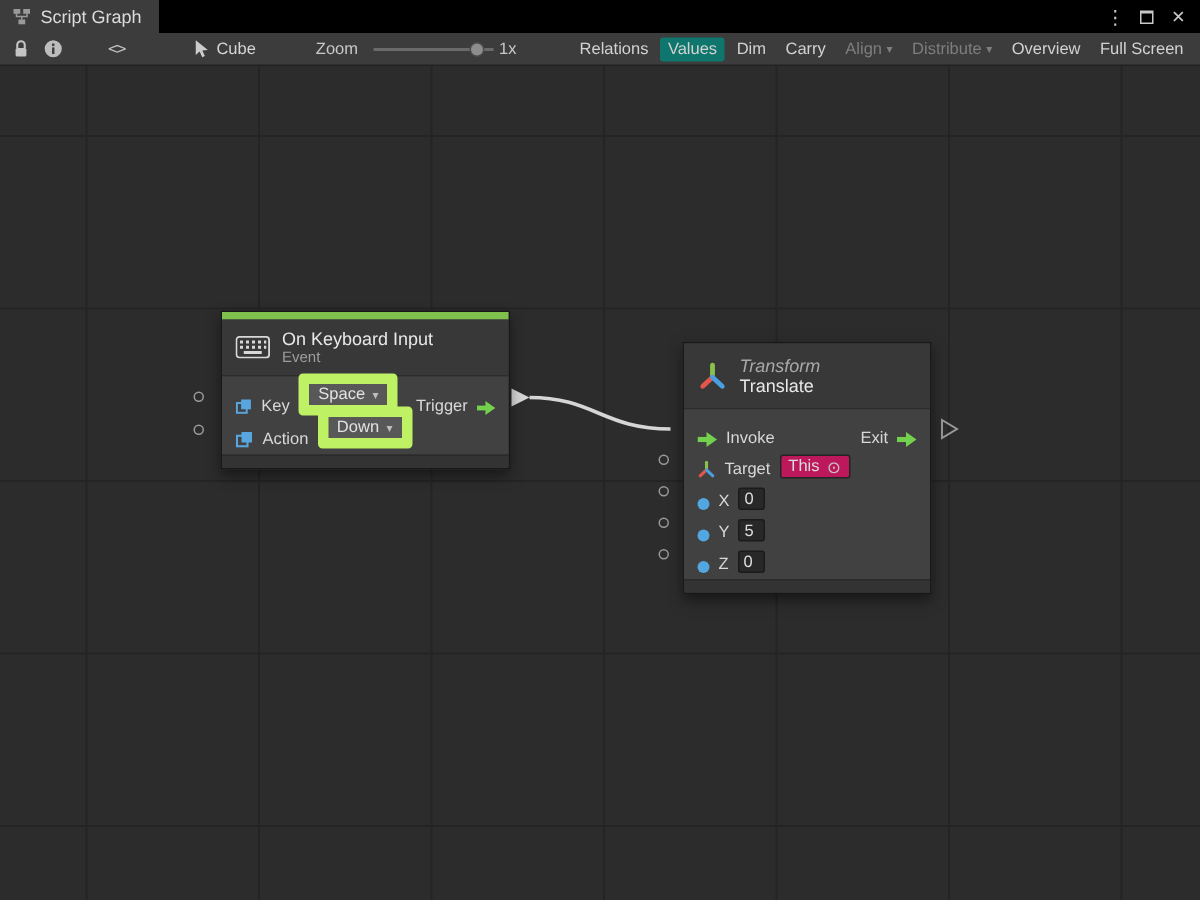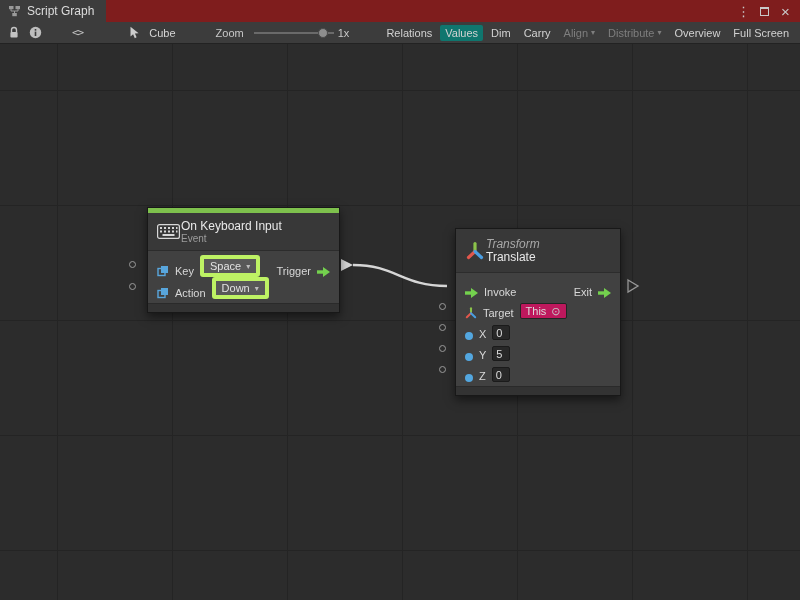--- a/index.html
+++ b/index.html
@@ -2,36 +2,36 @@
 <html><head>
 <meta charset="utf-8">
 <style>
   * { margin:0; padding:0; box-sizing:border-box; }
   html,body { width:800px; height:600px; overflow:hidden; background:#2c2c2c;
               font-family:"Liberation Sans", sans-serif; }
   body { position:relative; color:#d2d2d2; }
 
   
   .titlebar { position:absolute; top:0; left:0; width:800px; height:22px;
-              background:#7f1d1d; display:flex; align-items:stretch; }
+              background:#000000; display:flex; align-items:stretch; }
   .tab { display:flex; align-items:center; gap:6px; padding:0 12px 0 8px;
          background:#3c3c3c; color:#dcdcdc; font-size:12px; }
   .win-controls { margin-left:auto; display:flex; align-items:center; gap:4px;
                   padding-right:6px; color:#c8c8c8; }
   .win-controls .wc { width:17px; height:18px; display:flex; align-items:center;
                       justify-content:center; font-size:13px; cursor:default; }
   .maxbox { width:9px; height:9px; border:1px solid #c8c8c8; border-top-width:2px; }
 
   
   .toolbar { position:absolute; top:22px; left:0; width:800px; height:22px;
              background:#3c3c3c; border-bottom:1px solid #222; display:flex;
              align-items:center; font-size:11px; color:#cfcfcf; padding:0 4px; }
   .tb-icon { display:flex; align-items:center; justify-content:center; height:20px; }
   .code-glyph { font-family:"DejaVu Sans Mono", monospace; font-size:11px; color:#c4c4c4; letter-spacing:-1px; }
-  .target-chip { display:flex; align-items:center; gap:9px; margin-left:46px; color:#d6d6d6;text-align:center; }
+  .target-chip { display:flex; align-items:center; gap:4px; margin-left:46px; color:#d6d6d6;text-align:center; }
   .zoom-label { margin-left:40px; color:#c9c9c9; }
   .slider { position:relative; width:80px; height:12px; margin-left:10px; }
   .slider .track { position:absolute; left:0; right:0; top:5px; height:2px; background:#6a6a6a; }
   .slider .handle { position:absolute; top:1px; left:64px; width:10px; height:10px;
                     border-radius:50%; background:#8d8d8d; border:1px solid #4a4a4a; }
   .zoom-value { margin-left:4px; color:#c9c9c9; }
   .tb-buttons { margin-left:auto; display:flex; align-items:center; gap:3px; padding-right:2px; }
   .tb-btn { padding:2px 5px; border-radius:2px; color:#d2d2d2; white-space:nowrap;
             display:flex; align-items:center; gap:3px; cursor:default; }
   .tb-btn.active { background:#0f766e; }
@@ -47,34 +47,34 @@
               linear-gradient(90deg, #242424 1px, transparent 1px);
             background-size:115px 115px; background-position:57px 46px; }
 
   .wire-layer { position:absolute; top:0; left:0; }
 
   
   .node { position:absolute; border:1px solid #181818; background:#414141;
           box-shadow:0 4px 9px rgba(0,0,0,.5); font-size:11px; }
   .accent { height:5px; background:#7ec14d; }
   .node-header { background:#383838; border-bottom:1px solid #2c2c2c;
-                 display:flex; align-items:center; gap:1px; padding:5px 9px; height:38px; }
+                 display:flex; align-items:center; gap:8px; padding:5px 9px; height:38px; }
   .node-header.tall { height:44px; }
   .node-title { font-size:12px; color:#e8e8e8; line-height:14px; }
   .node-subtitle { font-size:10px; color:#9d9d9d; line-height:12px; }
   .node-category { font-size:12px; color:#a8a8a8; line-height:12px;font-style:italic; }
   .node-body { padding:4px 0; background:#414141; }
   .row { height:22px; display:flex; align-items:flex-end; gap:6px; padding:0 9px; }
   .row21 { height:21px; }
   .spacer { flex:1; }
   .node-footer { height:9px; background:#333333; border-top:1px solid #2a2a2a; }
   .port-label { color:#d8d8d8; }
 
   .dropdown { display:inline-flex; align-items:center; gap:5px; background:#585858;
-              border:4px solid #bef264; border-radius:3px; padding:1px 6px;
+              border:7px solid #bef264; border-radius:3px; padding:1px 6px;
               color:#e2e2e2; cursor:default; }
   .value-input { width:18px; height:15px; background:#282828; border:1px solid #1b1b1b;
                  border-radius:2px; color:#dddddd; font-size:11px; padding:0 3px;
                  font-family:"Liberation Sans", sans-serif; }
   .object-field { display:inline-flex; align-items:center; gap:5px; background:#be185d;
                   border:1px solid #242424; border-radius:2px; padding:0 5px; height:16px;
                   color:#dcdcdc; }
   .picker-glyph { font-size:11px; color:#c6c6c6; }
   .blue-dot { width:8px; height:8px; border-radius:50%; background:#53a7e0; flex:none; }
   .port-circle { position:absolute; width:7px; height:7px; border:1px solid #9a9a9a;

